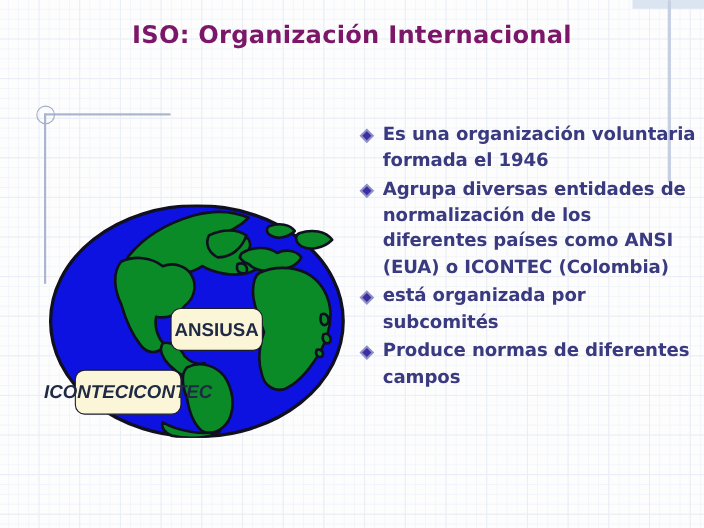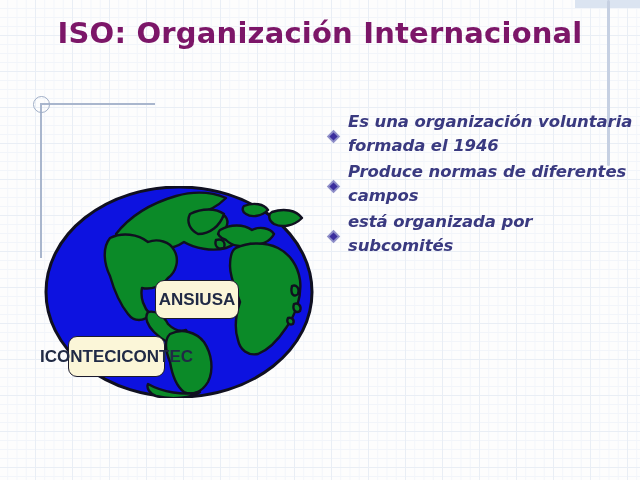--- a/index.html
+++ b/index.html
@@ -75,21 +75,21 @@
 
   
   .title {
     position: absolute;
     left: 20px; top: 16px;
     width: 600px;
     text-align: center;
     color: #7c1668;
     font-family: "DejaVu Sans", "Liberation Sans", sans-serif;
     font-weight: bold;
-    font-size: 29px;
+    font-size: 22px;
     line-height: 34px;
     letter-spacing: 0.2px;
   }
   .title .line { display: block; white-space: pre; }
 
   
   .globe-wrap {
     position: absolute;
     left: 44px; top: 186px;
     width: 270px; height: 212px;
@@ -113,34 +113,33 @@
     flex-direction: row;
     align-items: center;
     justify-content: center;
   }
   #callout-ansi {
     left: 155px; top: 280px;
     width: 84px; height: 39px;
   }
   #callout-icontec {
     left: 68px; top: 336px;
-    width: 97px; height: 41px;
+    width: 97px; height: 41px; font-style: italic;
   }
 
   
   .bullets {
     position: absolute;
     left: 326px; top: 110px;
     width: 308px;
   }
   .bullet-row {
     display: flex;
-    align-items: center;
+    align-items: flex-start;
     margin-bottom: 3px;
-    font-style: italic;
   }
   .bullet-mark {
     flex: 0 0 auto;
     width: 22px;
     padding-top: 6px;
     line-height: 0;
   }
   .bullet-mark svg { display: block; }
   .bullet-text {
     flex: 1 1 auto;
@@ -240,36 +239,45 @@
     <div class="bullet-row">
       <span class="bullet-mark">
         <svg width="15" height="15" viewBox="0 0 15 15" xmlns="http://www.w3.org/2000/svg">
           <polygon points="7.5,0.8 14.2,7.5 7.5,14.2 0.8,7.5" fill="#8e8ec8"></polygon>
           <polygon points="7.5,3.4 11.6,7.5 7.5,11.6 3.4,7.5" fill="#3c2f9e"></polygon>
         </svg>
       </span>
       <span class="bullet-text">Es una organización voluntaria formada el 1946</span>
     </div>
 
+    <div class="bullet-row">
+      <span class="bullet-mark">
+        <svg width="15" height="15" viewBox="0 0 15 15" xmlns="http://www.w3.org/2000/svg">
+          <polygon points="7.5,0.8 14.2,7.5 7.5,14.2 0.8,7.5" fill="#8e8ec8"></polygon>
+          <polygon points="7.5,3.4 11.6,7.5 7.5,11.6 3.4,7.5" fill="#3c2f9e"></polygon>
+        </svg>
+      </span>
+      <span class="bullet-text">Agrupa diversas entidades de normalización de los diferentes países como ANSI (EUA) o ICONTEC (Colombia)</span>
+    </div>
+
+    <div class="bullet-row">
+      <span class="bullet-mark">
+        <svg width="15" height="15" viewBox="0 0 15 15" xmlns="http://www.w3.org/2000/svg">
+          <polygon points="7.5,0.8 14.2,7.5 7.5,14.2 0.8,7.5" fill="#8e8ec8"></polygon>
+          <polygon points="7.5,3.4 11.6,7.5 7.5,11.6 3.4,7.5" fill="#3c2f9e"></polygon>
+        </svg>
+      </span>
+      <span class="bullet-text">está organizada por subcomités</span>
+    </div>
 
     <div class="bullet-row">
       <span class="bullet-mark">
         <svg width="15" height="15" viewBox="0 0 15 15" xmlns="http://www.w3.org/2000/svg">
           <polygon points="7.5,0.8 14.2,7.5 7.5,14.2 0.8,7.5" fill="#8e8ec8"></polygon>
           <polygon points="7.5,3.4 11.6,7.5 7.5,11.6 3.4,7.5" fill="#3c2f9e"></polygon>
         </svg>
       </span>
       <span class="bullet-text">Produce normas de diferentes campos</span>
     </div>
 
-    <div class="bullet-row">
-      <span class="bullet-mark">
-        <svg width="15" height="15" viewBox="0 0 15 15" xmlns="http://www.w3.org/2000/svg">
-          <polygon points="7.5,0.8 14.2,7.5 7.5,14.2 0.8,7.5" fill="#8e8ec8"></polygon>
-          <polygon points="7.5,3.4 11.6,7.5 7.5,11.6 3.4,7.5" fill="#3c2f9e"></polygon>
-        </svg>
-      </span>
-      <span class="bullet-text">está organizada por subcomités</span>
-    </div>
-
   </div>
 
 </div>
 
 </body></html>

